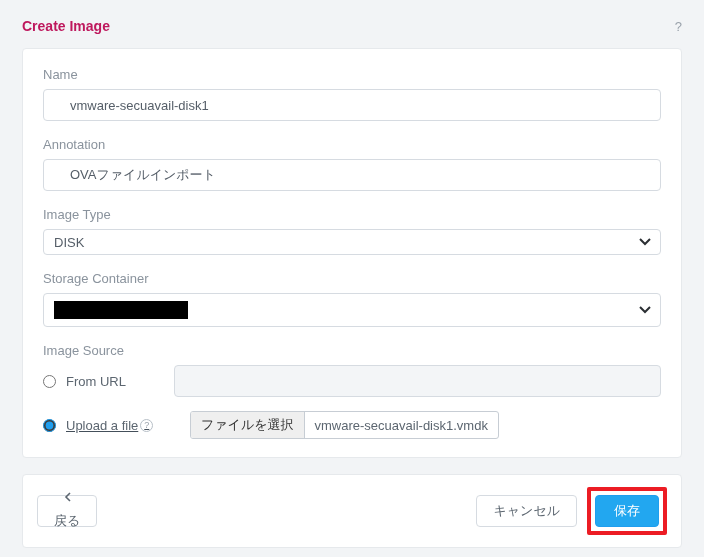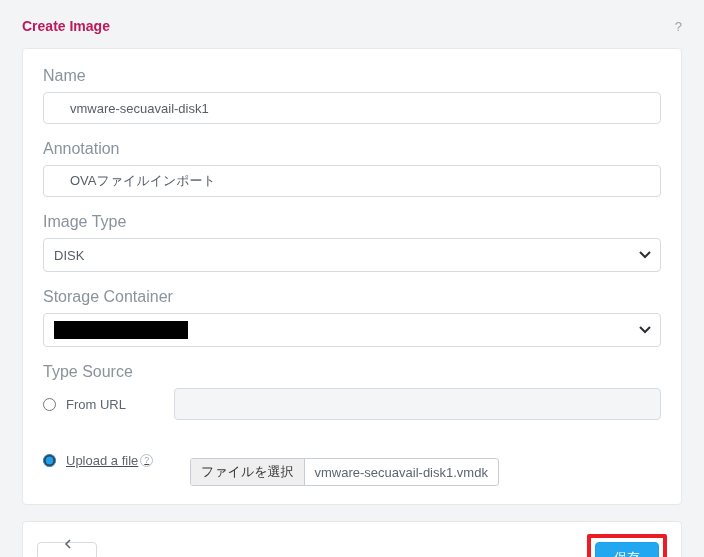--- a/index.html
+++ b/index.html
@@ -34,42 +34,42 @@
   .panel {
     background: #fff;
     border: 1px solid #e6e9ec;
     border-radius: 4px;
     margin: 0 22px 16px 22px;
     padding: 18px 20px 18px 20px;
   }
   .field { margin-bottom: 16px; }
   .field:last-child { margin-bottom: 0; }
   .field-label {
-    font-size: 16px;
+    font-size: 13px;
     color: #8a939d;
     margin-bottom: 7px;
     display: block;
   }
   .text-input {
     width: 100%;
     height: 32px;
     border: 1px solid #d6dbe1;
     border-radius: 4px;
     padding: 0 26px;
     font-size: 13px;
     color: #555e68;
     background: #fff;
   }
   .select-wrap {
     position: relative;
     width: 100%;
   }
   .select-input {
     width: 100%;
-    height: 34px;
+    height: 26px;
     border: 1px solid #d6dbe1;
     border-radius: 4px;
     padding: 0 30px 0 10px;
     font-size: 13px;
     color: #555e68;
     background: #fff;
     appearance: none;
     -webkit-appearance: none;
   }
   .select-chevron {
@@ -142,21 +142,20 @@
     margin-left: 2px;
   }
   .file-chooser {
     display: inline-flex;
     align-items: center;
     border: 1px solid #c7cdd4;
     border-radius: 3px;
     overflow: hidden;
     height: 28px;
     margin-left: 16px;
-    margin-top: 24px;
   }
   .file-btn {
     background: #efefef;
     border: none;
     border-right: 1px solid #c7cdd4;
     height: 100%;
     padding: 0 10px;
     font-size: 13px;
     color: #333;
     cursor: pointer;
@@ -266,21 +265,21 @@
         </div>
         <span class="select-chevron">
           <svg width="12" height="8" viewBox="0 0 12 8">
               <path d="M1 1 L6 6 L11 1" fill="none" stroke="#2b2f33" stroke-width="2"></path>
             </svg>
         </span>
       </div>
     </div>
 
     <div class="field source-group">
-      <label class="field-label">Type Source</label>
+      <label class="field-label">Image Source</label>
 
       <div class="source-row">
         <input type="radio" name="src" class="radio" style="">
         <span class="radio-label-txt">From URL</span>
         <input type="text" class="url-input" disabled="" style="">
       </div>
 
       <div class="source-row">
         <input type="radio" name="src" class="radio" checked="" style="">
         <span class="upload-label-wrap" style="width:108px;">
@@ -300,19 +299,20 @@
   <div class="footer">
     <button class="btn btn-back">
       <span class="chev">
         <svg width="7" height="10" viewBox="0 0 7 10">
             <path d="M6 1 L2 5 L6 9" fill="none" stroke="#5c6670" stroke-width="1.6"></path>
           </svg>
       </span>
       <span>戻る</span>
     </button>
     <div class="right-btns">
+      <button class="btn btn-cancel">キャンセル</button>
       <span class="save-highlight">
         <button class="btn btn-save">保存</button>
       </span>
     </div>
   </div>
 
 </div>
 
 </body></html>

